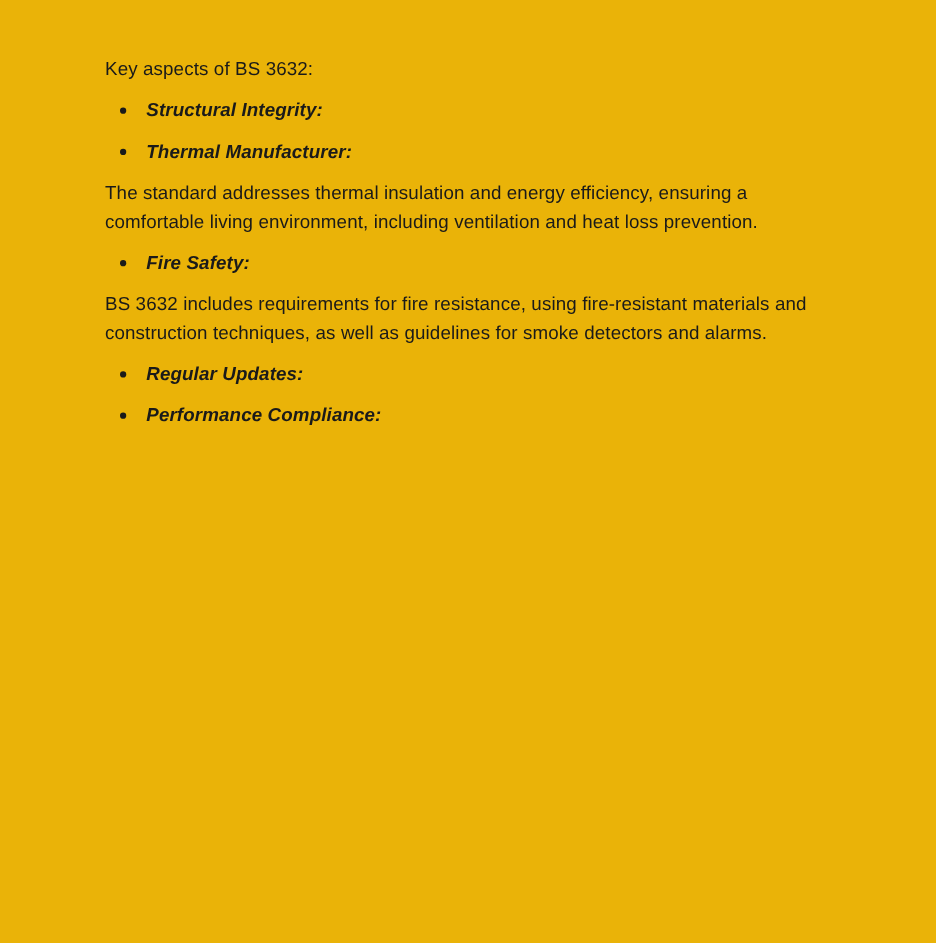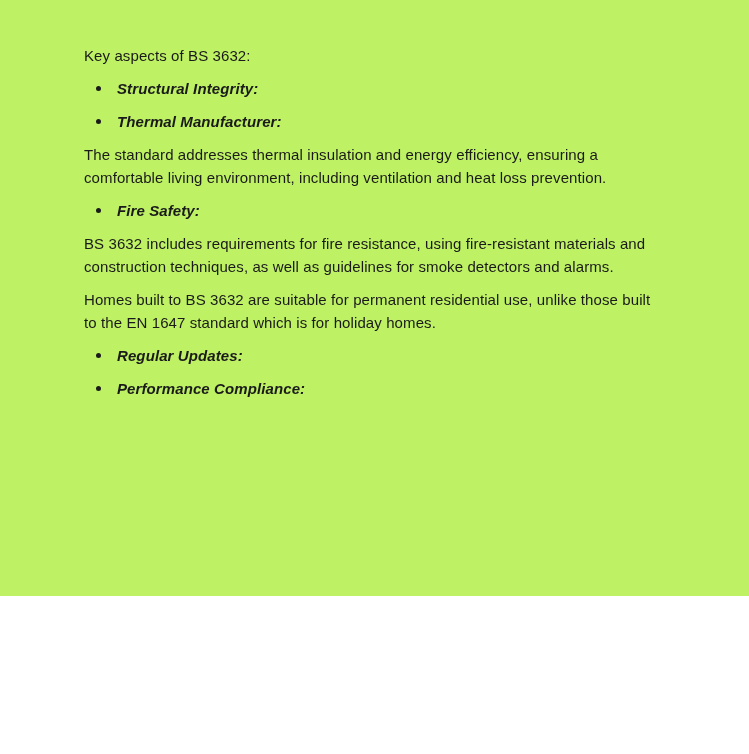--- a/index.html
+++ b/index.html
@@ -4,22 +4,22 @@
 <style>
   html, body {
     margin: 0;
     padding: 0;
     background: #ffffff;
     color: #1a1a1a;
     font-family: "Liberation Sans", sans-serif;
   }
   .viewport {
     width: 749px;
-    height: 596px;
-    background: #bef264;
+    height: 754px;
+    background: #eab308;
     overflow: hidden;
   }
   .doc {
     width: 581px;
     margin: 0 auto;
     padding-top: 34px;
     font-size: 15px;
     line-height: 23px;
     letter-spacing: 0.1px;
   }
@@ -63,21 +63,20 @@
       <span class="bullet-heading">Thermal Manufacturer:</span>
     </div>
     <p>The standard addresses thermal insulation and energy efficiency, ensuring a comfortable living environment, including ventilation and heat loss prevention.</p>
 
     <div class="bullet-row">
       <span class="bullet-dot"></span>
       <span class="bullet-heading">Fire Safety:</span>
     </div>
     <p>BS 3632 includes requirements for fire resistance, using fire-resistant materials and construction techniques, as well as guidelines for smoke detectors and alarms.</p>
 
-    <p>Homes built to BS 3632 are suitable for permanent residential use, unlike those built to the EN 1647 standard which is for holiday homes.</p>
 
     <div class="bullet-row">
       <span class="bullet-dot"></span>
       <span class="bullet-heading">Regular Updates:</span>
     </div>
 
     <div class="bullet-row">
       <span class="bullet-dot"></span>
       <span class="bullet-heading">Performance Compliance:</span>
     </div>

